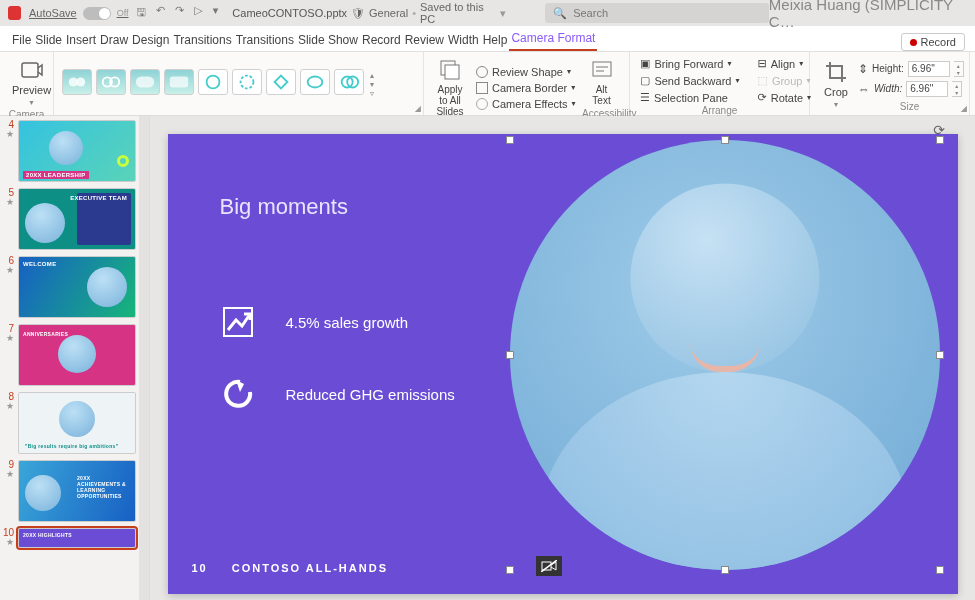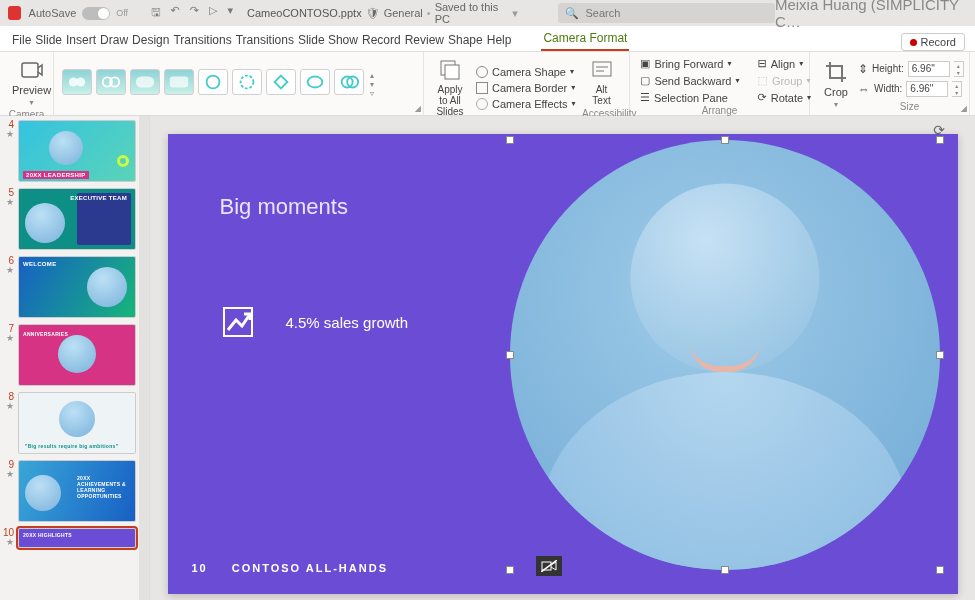--- a/index.html
+++ b/index.html
@@ -1,33 +1,33 @@
 <!DOCTYPE html>
 <html><head>
 <meta charset="utf-8">
 <style>
   * { box-sizing: border-box; margin: 0; padding: 0; }
   body { font-family: "Segoe UI", Arial, sans-serif; font-size: 12px; color: #444; background: #fff; width: 975px; height: 600px; overflow: hidden; position: relative; }
 
   
   .titlebar { height: 26px; background: #e8e6e4; display: flex; align-items: center; padding: 0 8px; font-size: 11px; color: #666; }
   .titlebar .app-badge { width: 14px; height: 14px; background: #d33; border-radius: 3px; margin-right: 8px; }
-  .titlebar .autosave { display: flex; align-items: center; gap: 6px; margin-right: 23px; }
+  .titlebar .autosave { display: flex; align-items: center; gap: 6px; margin-right: 8px; text-decoration: underline; }
   .titlebar .autosave .pill { width: 28px; height: 13px; background: #bdbdbd; border-radius: 7px; position: relative; }
   .titlebar .autosave .pill::after { content:""; position:absolute; right:1px; top:1px; width:11px; height:11px; background:#fff; border-radius:50%; }
   .titlebar .qat { display:flex; gap:10px; margin-right:14px; color:#777; }
   .titlebar .docname { color:#555; }
   .titlebar .shield { margin: 0 4px; }
   .titlebar .search { margin-left: 40px; width: 240px; height: 20px; background: #d6d4d2; border-radius: 3px; display:flex; align-items:center; padding:0 8px; color:#777; gap:6px;}
   .titlebar .user { margin-left:auto; color:#888; font-size:15px; }
 
   
   .tabs { height: 26px; background:#fff; border-bottom:1px solid #e0e0e0; display:flex; align-items:flex-end; padding: 0 10px; gap: 0; font-size: 12px; }
   .tabs .tab { padding: 4px 2px; color:#444; cursor:pointer; }
-  .tabs .tab.active { color:#4d7c0f; border-bottom:2px solid #c43e1c;margin-left:28px; }
+  .tabs .tab.active { color:#8b5cf6; border-bottom:2px solid #c43e1c; }
   .tabs .record-btn { margin-left:auto; border:1px solid #ccc; border-radius:3px; padding:2px 8px; font-size:11px; display:flex; align-items:center; gap:4px;}
   .tabs .record-btn .dot{ width:7px; height:7px; background:#c00; border-radius:50%;}
 
   
   .ribbon { height: 64px; background:#fbfaf9; border-bottom:1px solid #ddd; display:flex; }
   .ribbon-group { border-right:1px solid #e4e4e4; padding: 4px 8px 2px; display:flex; flex-direction:column; justify-content:space-between; position:relative; }
   .ribbon-group .label { font-size:10px; color:#888; text-align:center; padding-bottom:1px;}
   .ribbon-group .content { display:flex; align-items:center; gap:6px; flex:1; }
   .bigbtn { display:flex; flex-direction:column; align-items:center; gap:2px; font-size:11px; color:#444; padding:2px 4px; }
   .bigbtn svg { width:28px; height:24px; }
@@ -112,21 +112,21 @@
   <span class="tab">File</span>
   <span class="tab">Slide</span>
   <span class="tab">Insert</span>
   <span class="tab">Draw</span>
   <span class="tab">Design</span>
   <span class="tab">Transitions</span>
   <span class="tab">Transitions</span>
   <span class="tab">Slide Show</span>
   <span class="tab">Record</span>
   <span class="tab">Review</span>
-  <span class="tab">Shape</span>
+  <span class="tab">Width</span>
   <span class="tab">Help</span>
   <span class="tab active">Camera Format</span>
   <div class="record-btn">
     <span class="dot"></span>
     <span>Record</span>
   </div>
 </div>
 
 <div class="ribbon">
 
@@ -210,21 +210,21 @@
       <div class="bigbtn" style="width:48px;">
         <svg viewBox="0 0 24 24">
             <rect x="3" y="3" width="14" height="14" fill="none" stroke="#777"></rect>
             <rect x="7" y="7" width="14" height="14" fill="#fff" stroke="#777"></rect>
           </svg>
         <span style="font-size:10px;text-align:center;line-height:1.1;">Apply to All Slides</span>
       </div>
       <div class="col">
         <div class="smallcmd">
             <span class="sq" style="border-radius:50%;"></span>
-            <span>Camera Shape</span>
+            <span>Review Shape</span>
             <span style="font-size:8px;">▾</span>
           </div>
         <div class="smallcmd">
             <span class="sq"></span>
             <span>Camera Border</span>
             <span style="font-size:8px;">▾</span>
           </div>
         <div class="smallcmd">
             <span class="sq" style="border-radius:50%;border-color:#aaa;"></span>
             <span>Camera Effects</span>
@@ -307,21 +307,21 @@
           <div class="sizebox">
               <span>6.96"</span>
             </div>
           <div class="spin">
               <div>▴</div>
               <div>▾</div>
             </div>
         </div>
         <div style="display:flex;align-items:center;gap:4px;">
           <span>⇔</span>
-          <span style="font-size:10px;">Width:</span>
+          <span style="font-size:10px;font-style:italic;">Width:</span>
           <div class="sizebox">
               <span>6.96"</span>
             </div>
           <div class="spin">
               <div>▴</div>
               <div>▾</div>
             </div>
         </div>
       </div>
     </div>
@@ -428,20 +428,27 @@
         <h2 class="sub">Big moments</h2>
       </div>
       <div class="bullets">
         <div class="bullet">
           <svg class="ic" viewBox="0 0 36 36">
               <rect x="4" y="4" width="28" height="28" fill="none" stroke="#fff" stroke-width="2"></rect>
               <path d="M8 26l8-10 6 6 8-12" fill="none" stroke="#fff" stroke-width="3"></path>
               <path d="M24 10h6v6" fill="none" stroke="#fff" stroke-width="3"></path>
             </svg>
           <span>4.5% sales growth</span>
+        </div>
+        <div class="bullet">
+          <svg class="ic" viewBox="0 0 36 36">
+              <path d="M20 6a12 12 0 1 0 10 10" fill="none" stroke="#fff" stroke-width="4"></path>
+              <path d="M16 4l8 4-4 8" fill="#fff"></path>
+            </svg>
+          <span>Reduced GHG emissions</span>
         </div>
       </div>
       <div class="footer">
         <span>10</span>
         <span>CONTOSO ALL-HANDS</span>
       </div>
 
       <div class="cameo-sel">
 
         <div class="circle">

